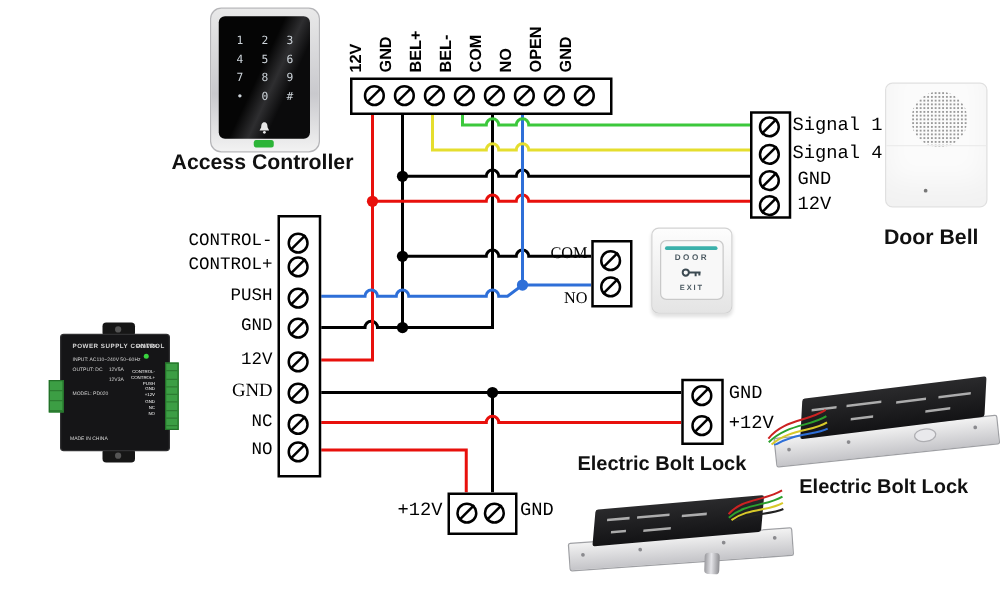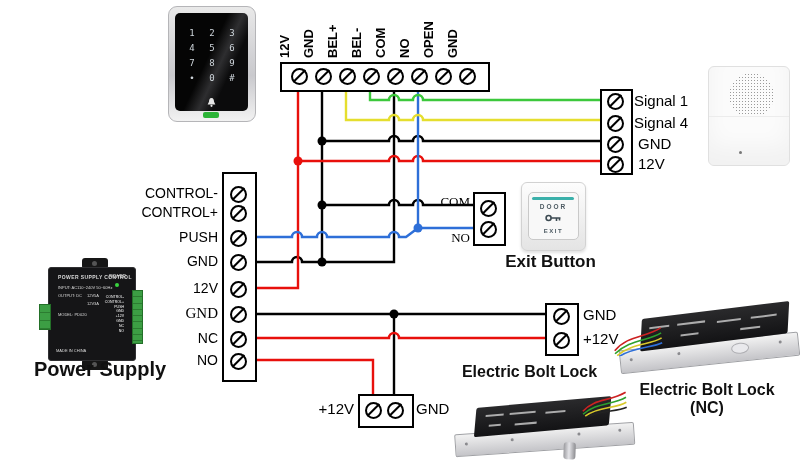--- a/index.html
+++ b/index.html
@@ -3,21 +3,21 @@
 <meta charset="utf-8">
 <style>
   html,body{margin:0;padding:0;background:#fff;}
   #stage{position:relative;width:800px;height:474px;background:#ffffff;overflow:hidden;
          font-family:"Liberation Sans",sans-serif;}
   #wires{position:absolute;left:0;top:0;z-index:1;}
   .tblock{position:absolute;background:#fff;border:2.5px solid #000;z-index:2;}
   .screw{position:absolute;width:13px;height:13px;border:2.5px solid #000;border-radius:50%;background:#fff;}
   .screw::after{content:"";position:absolute;left:-2px;top:5px;width:17px;height:2.4px;background:#000;
                 transform:rotate(-45deg);}
-  .lbl{position:absolute;color:#000;font-size:14px;line-height:17px;white-space:nowrap;z-index:3;}
+  .lbl{position:absolute;color:#000;font-size:14px;line-height:17px;white-space:nowrap;z-index:3;font-family:Liberation Mono, monospace;}
   .lbl.r{text-align:right;}
   .serif{font-family:"Liberation Serif",serif;font-size:15px;}
   .exserif{font-family:"Liberation Serif",serif;font-size:13px;}
   .big{font-size:15px;}
   .vlabel{position:absolute;top:45px;height:13px;line-height:13px;font-weight:bold;font-size:13px;
           transform-origin:0 100%;transform:rotate(-90deg);white-space:nowrap;z-index:3;}
   .caption{position:absolute;font-weight:bold;color:#111;text-align:center;z-index:3;}
   
   #keypad{position:absolute;left:168px;top:6px;width:86px;height:114px;border-radius:9px;z-index:2;
           background:linear-gradient(180deg,#e9e9e9,#c9c9cd 60%,#f2f2f2);border:1px solid #b5b5b8;}
@@ -124,20 +124,21 @@
         <span>0</span>
         <span>#</span>
       </div>
       <svg class="bellico" width="11" height="11" viewBox="0 0 10 10">
         <path d="M5 .8 C3.2 .8 2.7 2.6 2.7 4.4 L1.5 6.8 H8.5 L7.3 4.4 C7.3 2.6 6.8 .8 5 .8 Z" fill="#e6e6e6"></path>
         <circle cx="5" cy="8" r="1" fill="#e6e6e6"></circle>
       </svg>
       <div class="led"></div>
     </div>
   </div>
+  <div class="caption" style="left:133px;top:120px;width:154px;font-size:17px;">Access Controller</div>
 
   <div class="tblock" style="left:280px;top:62px;width:206px;height:26px;">
     <span class="screw" style="left:9px;top:4px;"></span>
     <span class="screw" style="left:33px;top:4px;"></span>
     <span class="screw" style="left:57px;top:4px;"></span>
     <span class="screw" style="left:81px;top:4px;"></span>
     <span class="screw" style="left:105px;top:4px;"></span>
     <span class="screw" style="left:129px;top:4px;"></span>
     <span class="screw" style="left:153px;top:4px;"></span>
     <span class="screw" style="left:177px;top:4px;"></span>
@@ -207,58 +208,57 @@
         <i></i>
         <i></i>
         <i></i>
       </div>
     <div class="gconn">
         <i></i>
         <i></i>
         <i></i>
       </div>
   </div>
-  <div class="caption" style="left:30px;top:358px;width:140px;font-size:20px;">Power Supply</div>
 
   <div class="tblock" style="left:600px;top:89px;width:29px;height:82px;">
     <span class="screw" style="left:5px;top:2px;"></span>
     <span class="screw" style="left:5px;top:24px;"></span>
     <span class="screw" style="left:5px;top:45px;"></span>
     <span class="screw" style="left:5px;top:65px;"></span>
   </div>
   <span class="lbl big" style="left:634px;top:92px;">Signal 1</span>
   <span class="lbl big" style="left:634px;top:114px;">Signal 4</span>
   <span class="lbl big" style="left:638px;top:135px;">GND</span>
   <span class="lbl big" style="left:638px;top:155px;">12V</span>
 
   <div id="bell">
     <div class="grille"></div>
     <div class="seam"></div>
     <div class="dot"></div>
   </div>
+  <div class="caption" style="left:695px;top:180px;width:100px;font-size:17px;">Door Bell</div>
 
   <div class="tblock" style="left:473px;top:192px;width:29px;height:50px;">
     <span class="screw" style="left:5px;top:6px;"></span>
     <span class="screw" style="left:5px;top:27px;"></span>
   </div>
   <span class="lbl r exserif" style="left:420px;top:193px;width:50px;">COM</span>
   <span class="lbl r exserif" style="left:420px;top:229px;width:50px;">NO</span>
 
   <div id="exitdev">
     <div class="face">
       <div class="teal"></div>
       <div class="door">DOOR</div>
       <svg class="keyic" width="18" height="9" viewBox="0 0 18 9">
         <circle cx="3.6" cy="4" r="2.5" fill="none" stroke="#3c4a52" stroke-width="1.6"></circle>
         <path d="M6.2 4 H15.5 M11.5 4 V7 M14.5 4 V6.4" fill="none" stroke="#3c4a52" stroke-width="1.6"></path>
       </svg>
       <div class="exit">EXIT</div>
     </div>
   </div>
-  <div class="caption" style="left:498px;top:252px;width:105px;font-size:17px;">Exit Button</div>
 
   <div class="tblock" style="left:545px;top:303px;width:30px;height:49px;">
     <span class="screw" style="left:6px;top:3px;"></span>
     <span class="screw" style="left:6px;top:27px;"></span>
   </div>
   <span class="lbl big" style="left:583px;top:306px;">GND</span>
   <span class="lbl big" style="left:583px;top:330px;">+12V</span>
 
   <div class="tblock" style="left:358px;top:394px;width:52px;height:30px;">
     <span class="screw" style="left:5px;top:6px;"></span>
@@ -308,16 +308,15 @@
     </div>
     <svg style="position:absolute;left:-6px;top:14px;" width="52" height="30" viewBox="0 0 52 30">
       <path d="M2 24 C16 10 34 14 50 6" fill="none" stroke="#cc2222" stroke-width="1.6"></path>
       <path d="M2 27 C18 14 36 18 50 11" fill="none" stroke="#2da02d" stroke-width="1.6"></path>
       <path d="M4 29 C20 18 38 22 50 16" fill="none" stroke="#d8c92a" stroke-width="1.6"></path>
       <path d="M6 30 C22 22 40 25 50 21" fill="none" stroke="#2e6fd8" stroke-width="1.6"></path>
     </svg>
   </div>
   <div class="caption" style="left:627px;top:381px;width:160px;font-size:16px;line-height:18px;">
     <div>Electric Bolt Lock</div>
-    <div>(NC)</div>
   </div>
 
 </div>
 
 </body></html>

